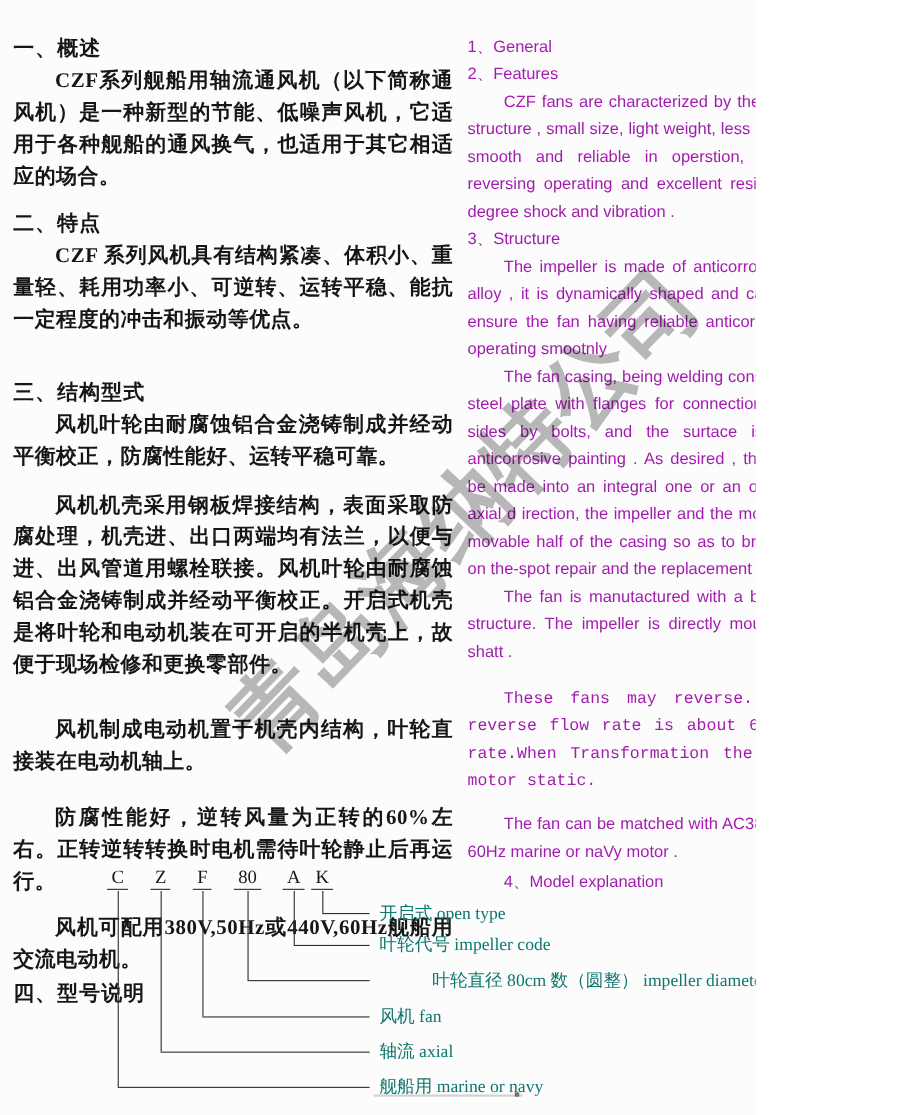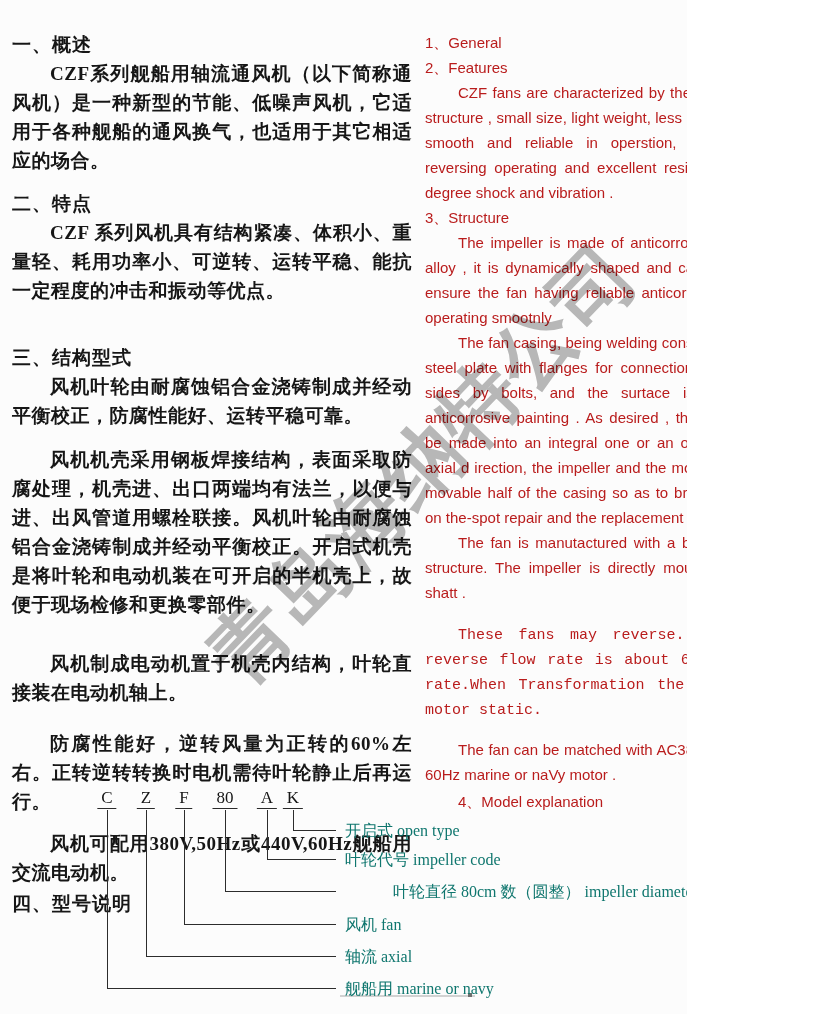--- a/index.html
+++ b/index.html
@@ -15,21 +15,21 @@
               text-align:justify;text-indent:2em;letter-spacing:0.5px;}
   .lc-h2{margin-top:14px !important;}
   .lc-h3{margin-top:38px !important;}
   .lc-p3b{margin-top:15px !important;}
   .lc-p3c{margin-top:30px !important;}
   .lc-p3d{margin-top:22px !important;}
   .lc-p3e{margin-top:13px !important;}
   .lc-h4{margin-top:2px !important;}
 
   .col-right{position:absolute;left:425px;top:30px;width:396px;z-index:2;
-             font-family:"Liberation Sans","DejaVu Sans",sans-serif;color:#b91c1c;}
+             font-family:"Liberation Sans","DejaVu Sans",sans-serif;color:#a21caf;}
   .col-right h3{font-size:15px;line-height:25px;margin:0;font-weight:normal;}
   .col-right p{font-size:15px;line-height:25px;margin:0;text-align:justify;text-indent:2.2em;}
   .rc-p3d{margin-top:18px !important;font-family:Liberation Mono, monospace;}
   .rc-p3e{margin-top:14px !important;}
   .rc-h4{margin-top:2px !important;text-indent:2.2em;}
 
   
   .watermark{position:absolute;left:80px;top:412px;width:680px;height:100px;z-index:3;
              font-size:80px;font-weight:bold;white-space:nowrap;text-align:center;
              font-family:"Liberation Serif","DejaVu Serif",serif;

